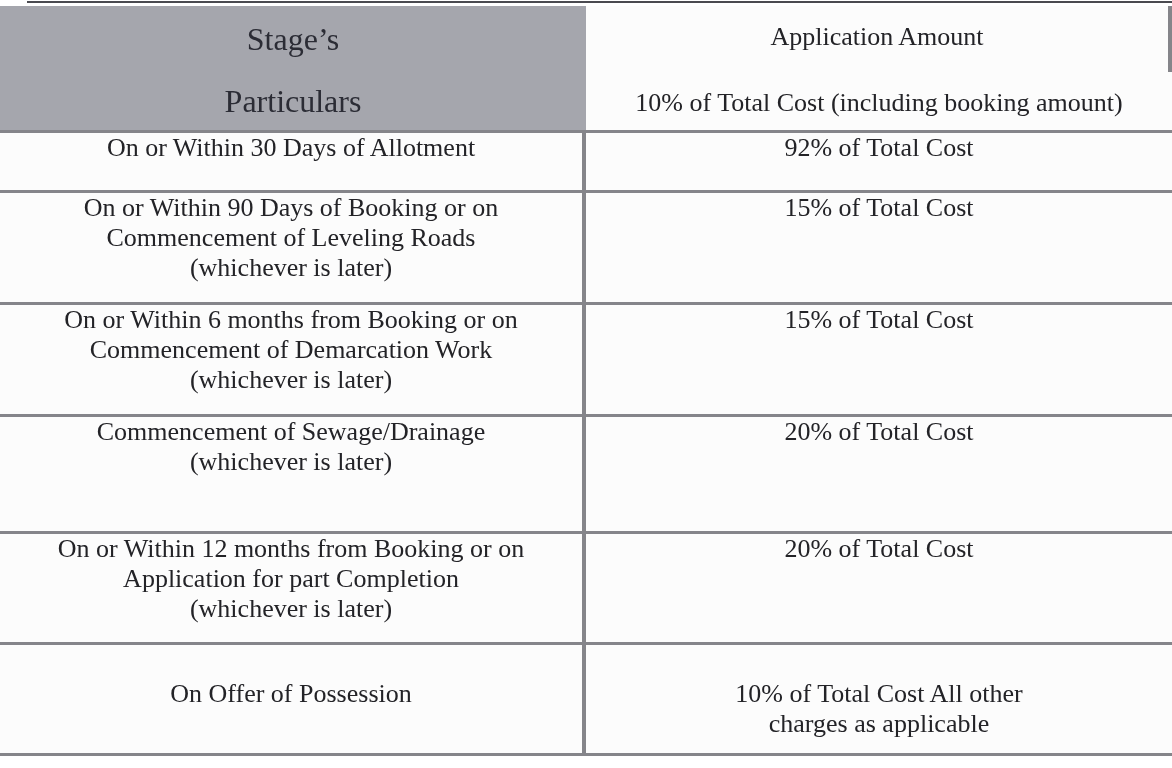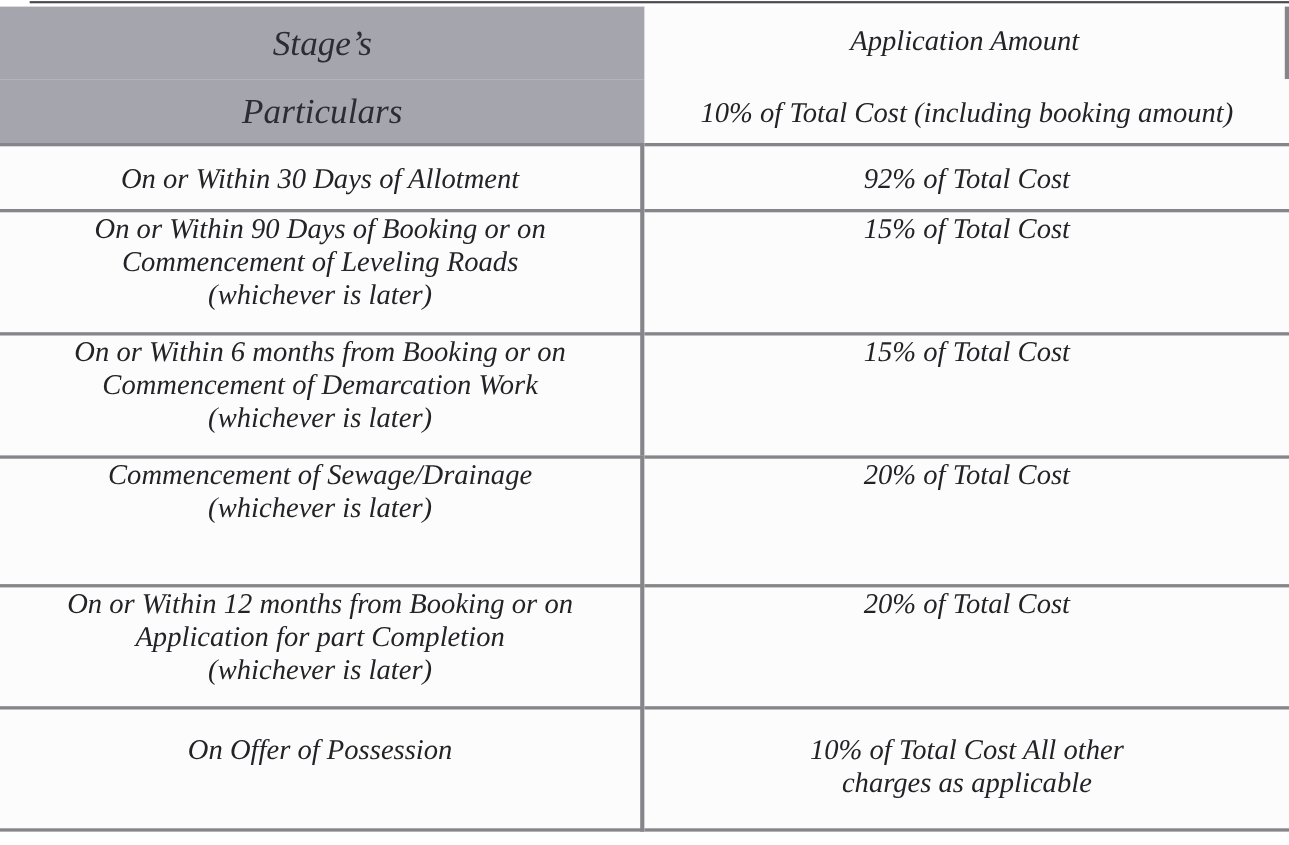--- a/index.html
+++ b/index.html
@@ -28,24 +28,24 @@
   .head {
     background:var(--header_bg, #a5a6ad);
     color:var(--header_text, #2b2c35);
     font-size:32px; line-height:36px;
     justify-content:center;
   }
   .bt { border-top:3px solid var(--line, #85858a); }
   .bb { border-bottom:3px solid var(--line, #85858a); }
   .br { border-right:4px solid var(--line, #85858a); }
   .pt16 { padding-top:16px; }
-  .pt15 { padding-top:15px; }
+  .pt15 { }
   .pt11 { }
-  .pt22 { padding-top:22px; }
-  .line { white-space:nowrap;font-style:italic; }
+  .pt22 { padding-top:34px; }
+  .line { white-space:nowrap; }
 </style>
 </head>
 <body>
 
 <div class="top-line"></div>
 
 <div class="tbl">
 
   <div class="cell head">
     <div class="line">Stage’s</div>

